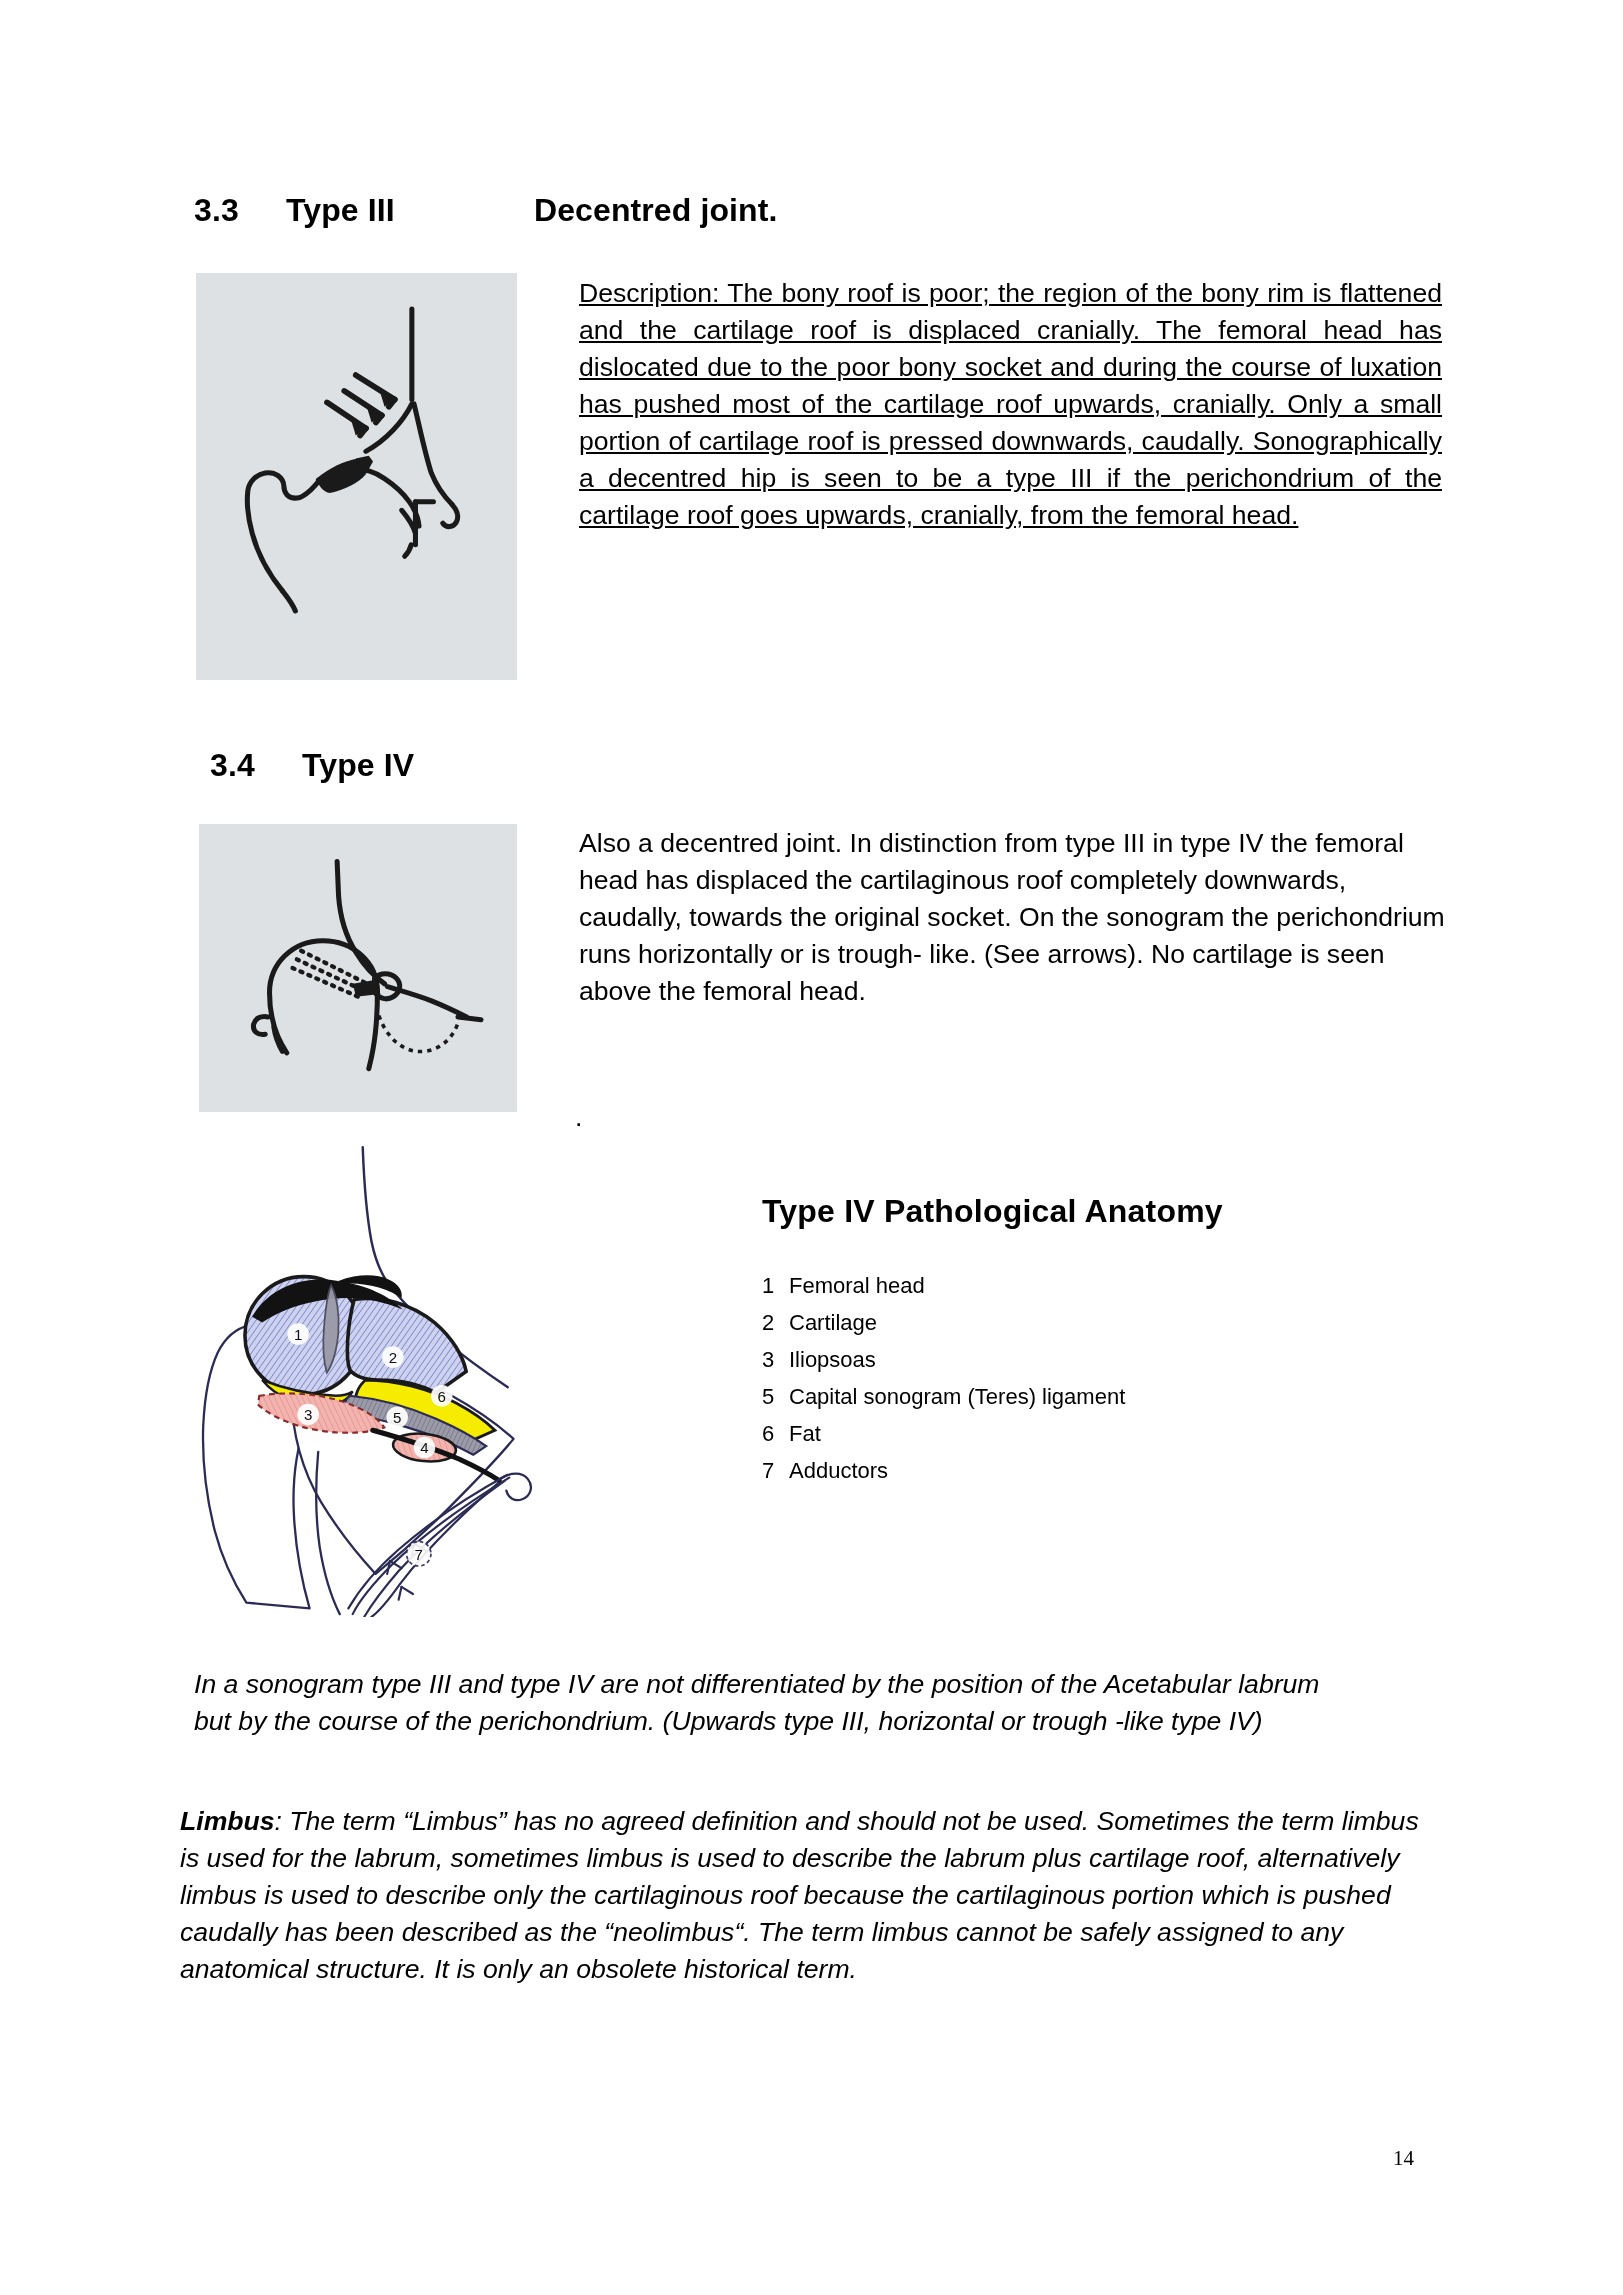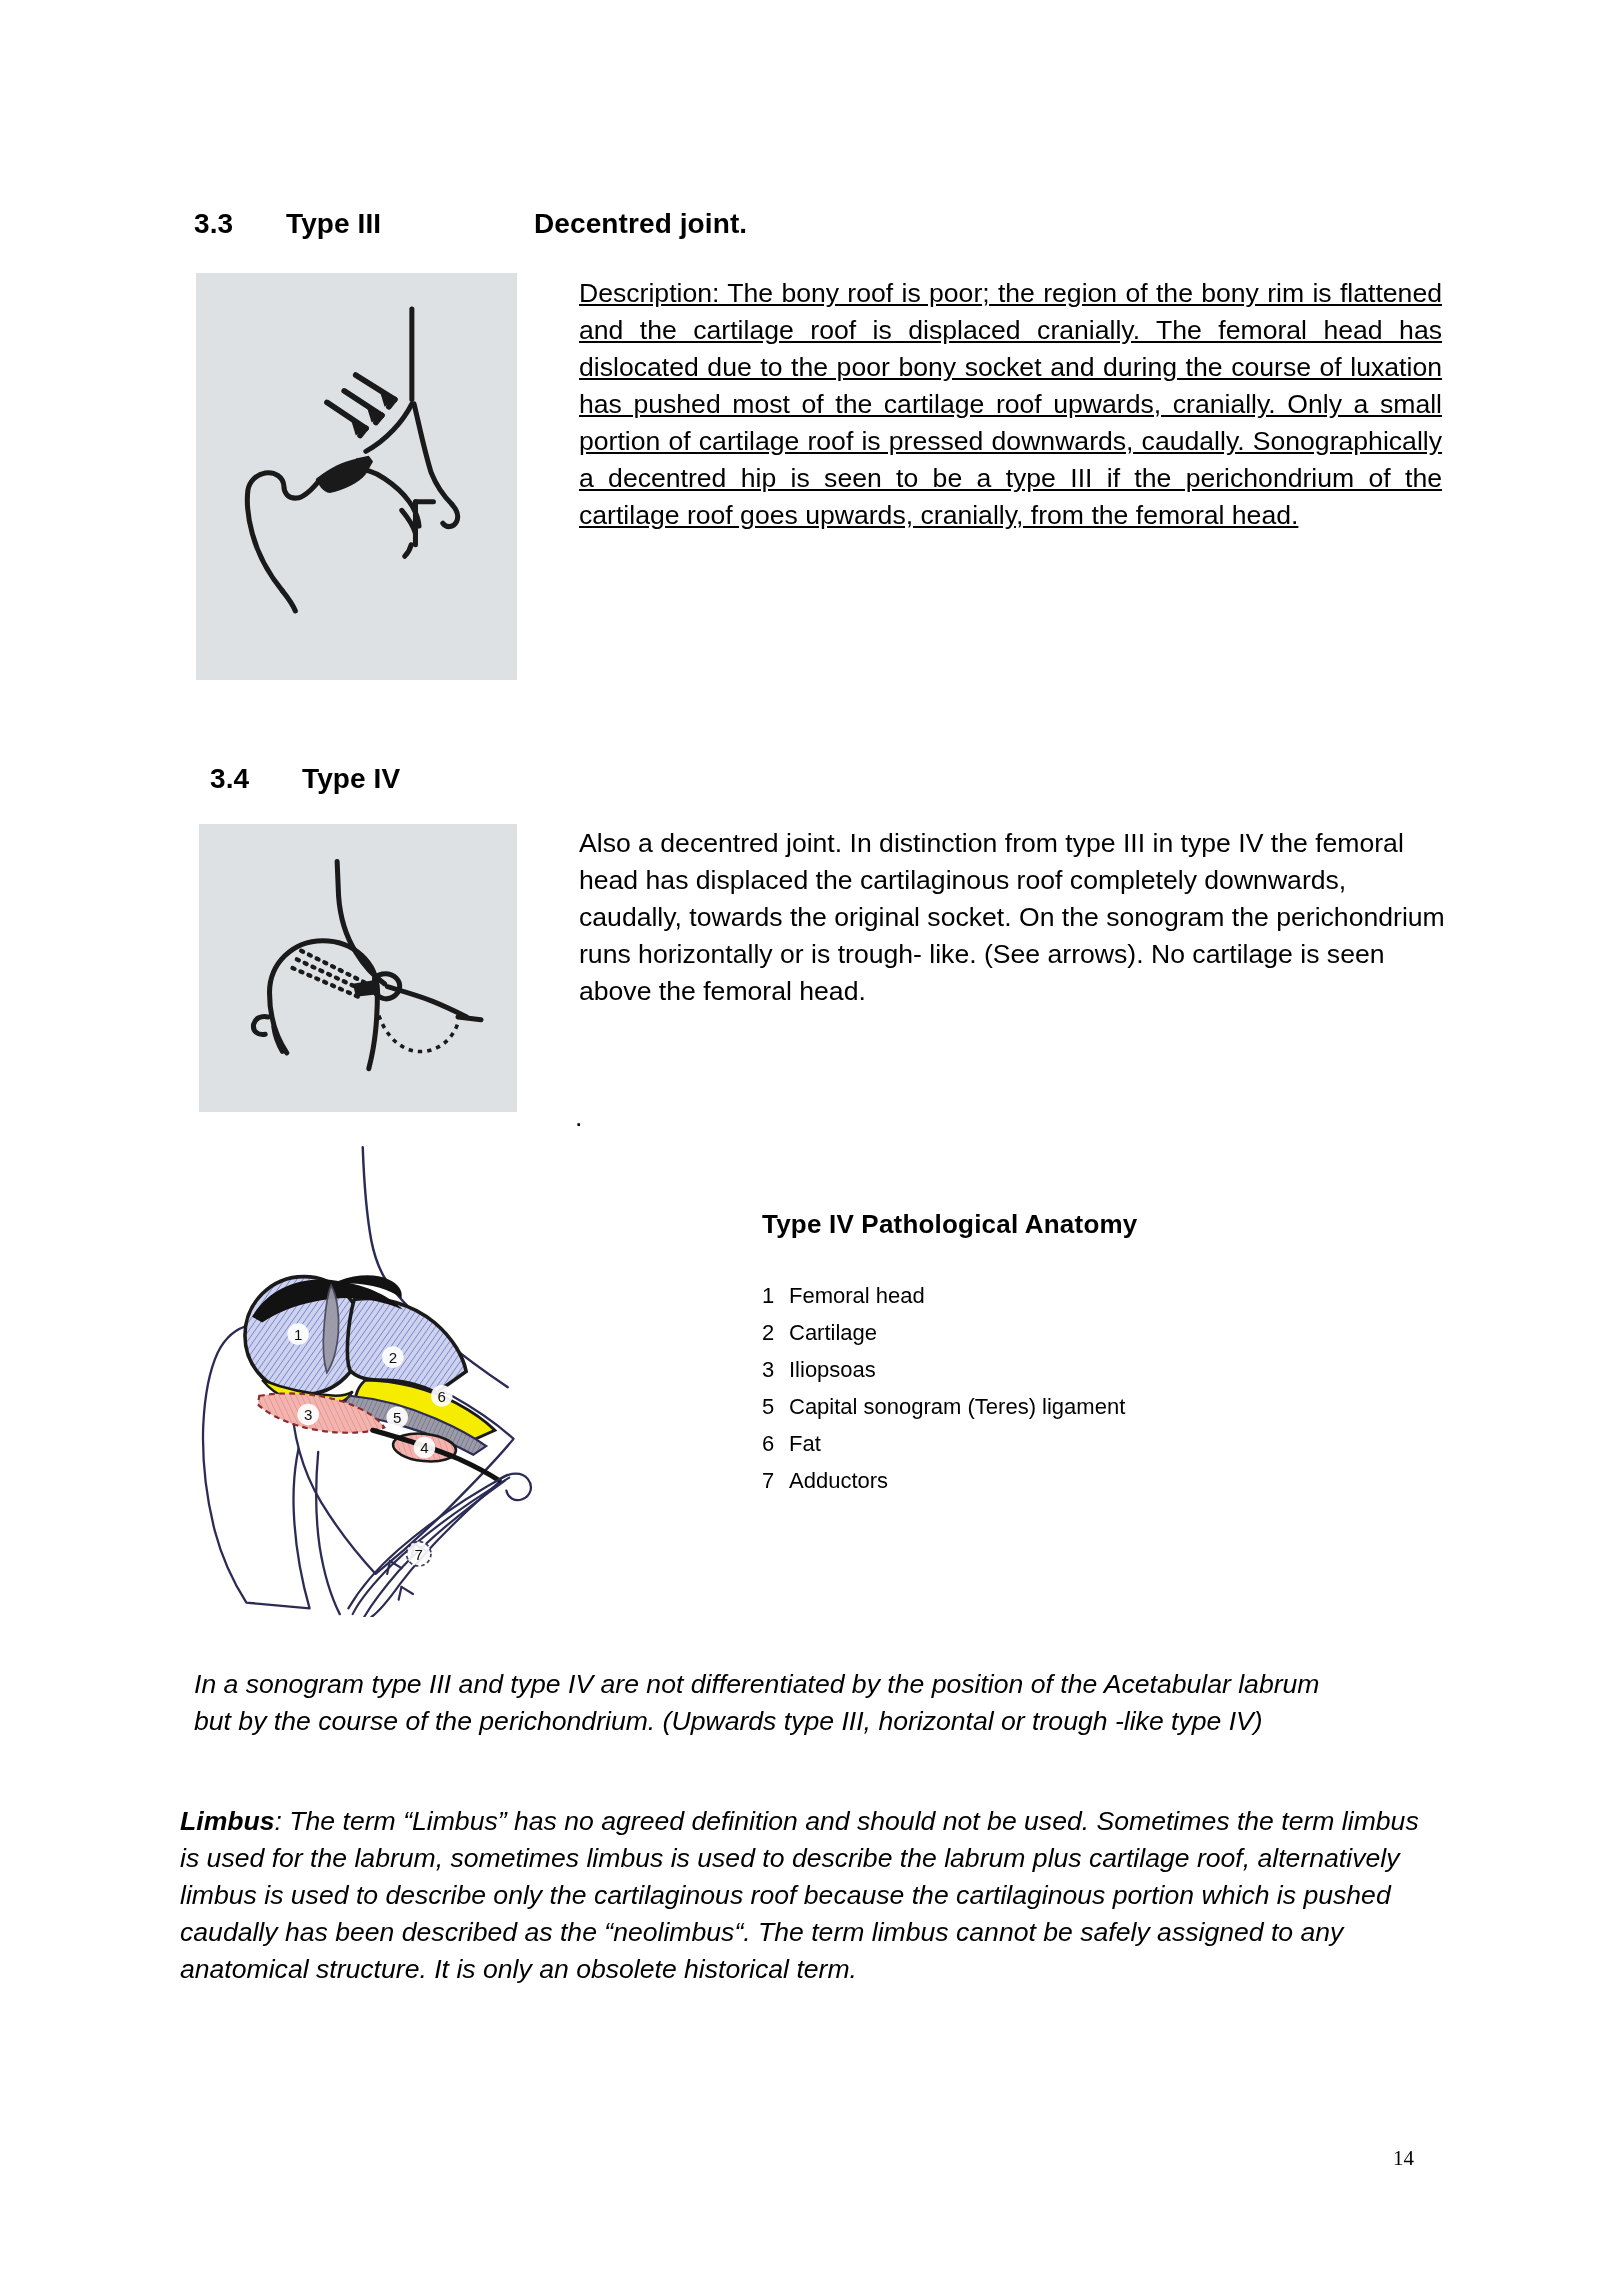--- a/index.html
+++ b/index.html
@@ -21,25 +21,24 @@
     left: 0; top: 0;
     width: 1623px;
     height: 2295px;
     background: #ffffff;
   }
 
   
   .heading {
     position: absolute;
     font-weight: bold;
-    font-size: 28px;
+    font-size: 32px;
     line-height: 1.1;
     white-space: nowrap;
     letter-spacing: 0.1px;
-    margin-top: 16px;
   }
   #h33 { left: 194px; top: 193px; }
   #h33 .num { display: inline-block; width: 92px; }
   #h33 .ttl { display: inline-block; width: 248px; }
   #h33 .sub { font-weight: bold; }
 
   #h34 { left: 210px; top: 748px; }
   #h34 .num { display: inline-block; width: 92px; }
 
   
@@ -82,26 +81,25 @@
     line-height: 37px;
   }
 
   
   #legend {
     position: absolute;
     left: 762px; top: 1192px;
     width: 647px;
   }
   #legend .legend-title {
-    font-size: 26px;
+    font-size: 32px;
     font-weight: bold;
     line-height: 1.2;
     white-space: nowrap;
     letter-spacing: 0.2px;
-    margin-top: 17px;
   }
   #legend ol.legend-list {
     list-style: none;
     margin: 0;
     padding: 0;
     margin-top: 37px;
     font-size: 22px;
     line-height: 37px;
   }
   #legend ol.legend-list li {

